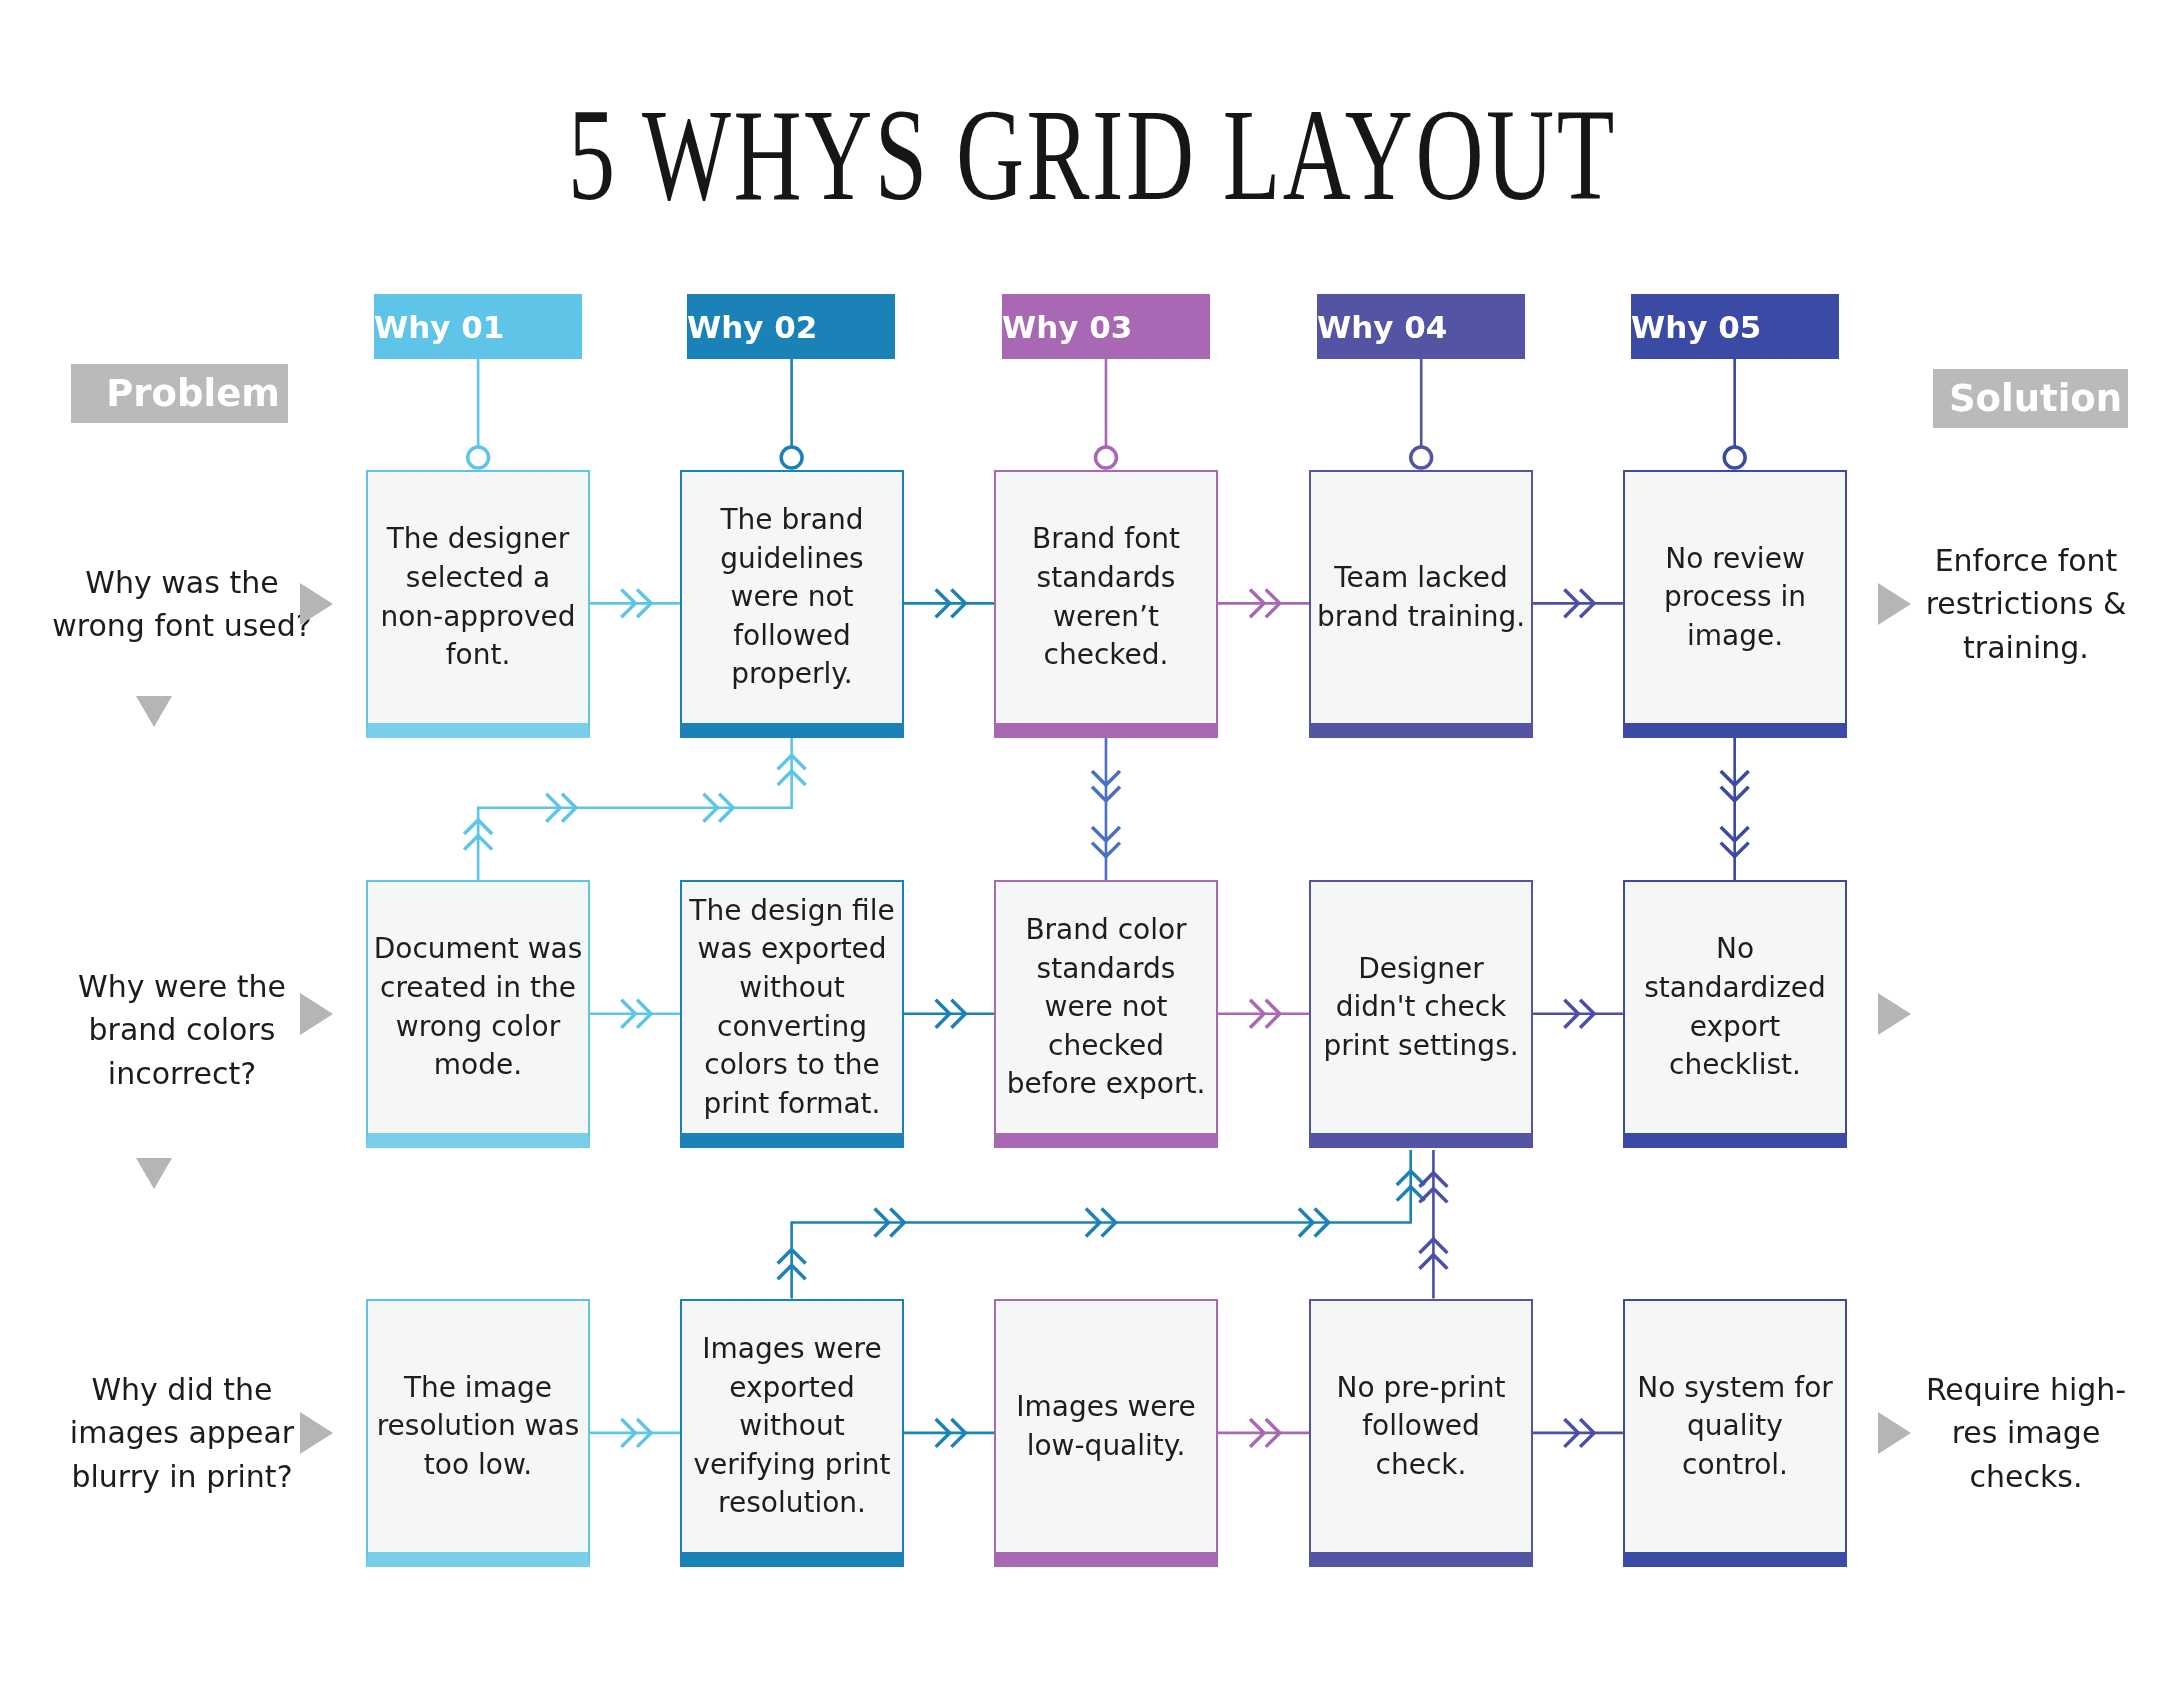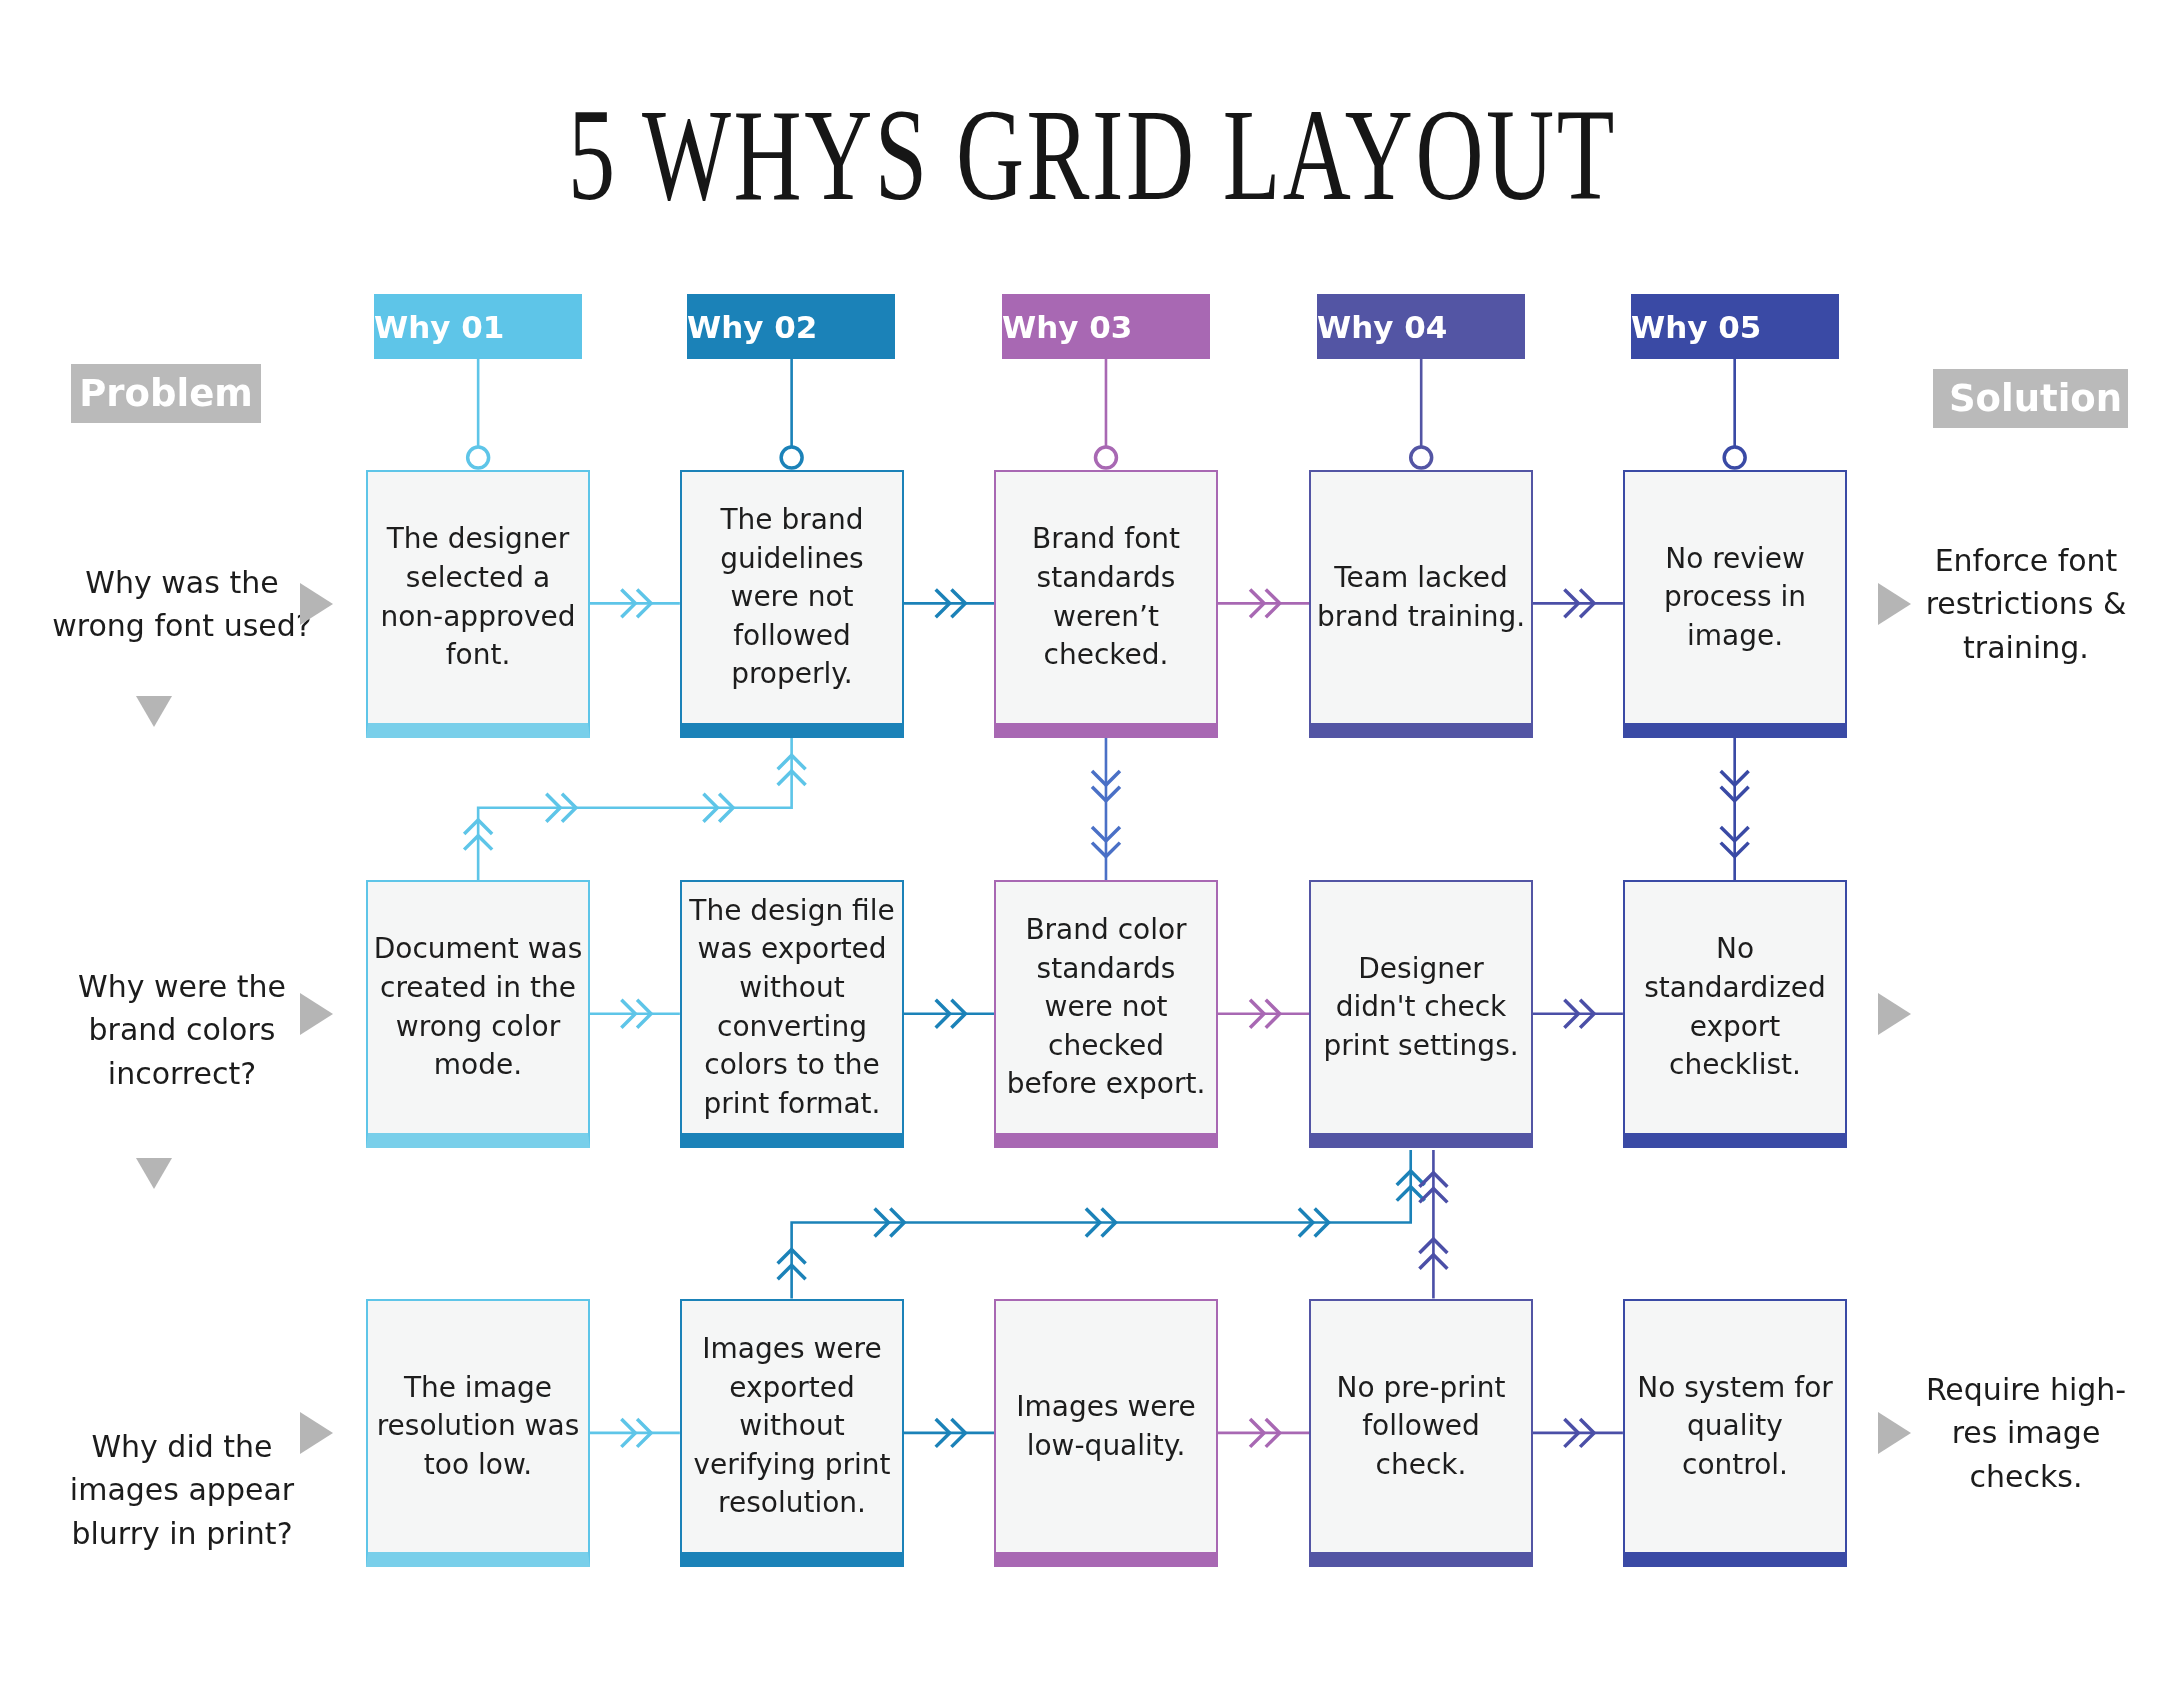--- a/index.html
+++ b/index.html
@@ -20,21 +20,21 @@
   .c5{--c:#3A4AA5;--bar:#3A4AA5;}
 
   
   .why-badge{position:absolute;top:294px;width:208px;height:65px;display:flex;
              align-items:center;justify-content:flex-start;background:var(--c);
              color:#ffffff;font-weight:bold;font-size:31px;}
 
   
   .side-badge{position:absolute;height:59px;display:flex;align-items:center;justify-content:center;
               background:#BABABA;color:#ffffff;font-weight:bold;font-size:37px;}
-  .side-badge.problem{left:71px;top:364px;width:190px;}
+  .side-badge.problem{left:71px;top:364px;width:190px;padding-left:27px;}
   .side-badge.solution{left:1933px;top:369px;width:185px;padding-left:10px;}
 
   
   .box{position:absolute;width:224px;height:268px;box-sizing:border-box;background:#F5F6F6;
        border:2.6px solid var(--c);border-bottom:15.7px solid var(--bar);
        display:flex;align-items:center;justify-content:center;text-align:center;
        padding:0 5.2px;font-size:28px;line-height:1.38;color:#1d1d1d;}
 
   
   .sidetext{position:absolute;height:268px;display:flex;align-items:center;justify-content:center;
@@ -213,21 +213,21 @@
     </div>
   <div class="box c4" style="left:1309px;top:880px">
       <span>Designer didn't check print settings.</span>
     </div>
   <div class="box c5" style="left:1623px;top:880px">
       <span>No standardized export checklist.</span>
     </div>
   <div class="tri-right" style="left:1878px;top:993px"></div>
   <div class="tri-down" style="left:136px;top:1158px"></div>
 
-  <div class="sidetext question" style="top:1356px">
+  <div class="sidetext question" style="top:1299px">
       <span>Why did the images appear blurry in print?</span>
     </div>
   <div class="tri-right" style="left:300px;top:1412px"></div>
   <div class="box c1" style="left:366px;top:1299px">
       <span>The image resolution was too low.</span>
     </div>
   <div class="box c2" style="left:680px;top:1299px">
       <span>Images were exported without verifying print resolution.</span>
     </div>
   <div class="box c3" style="left:994px;top:1299px">

